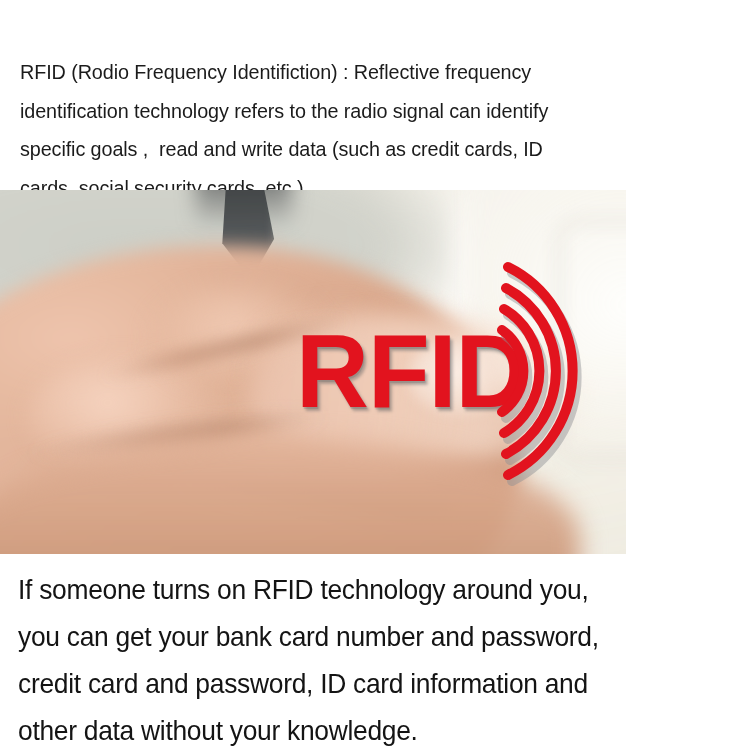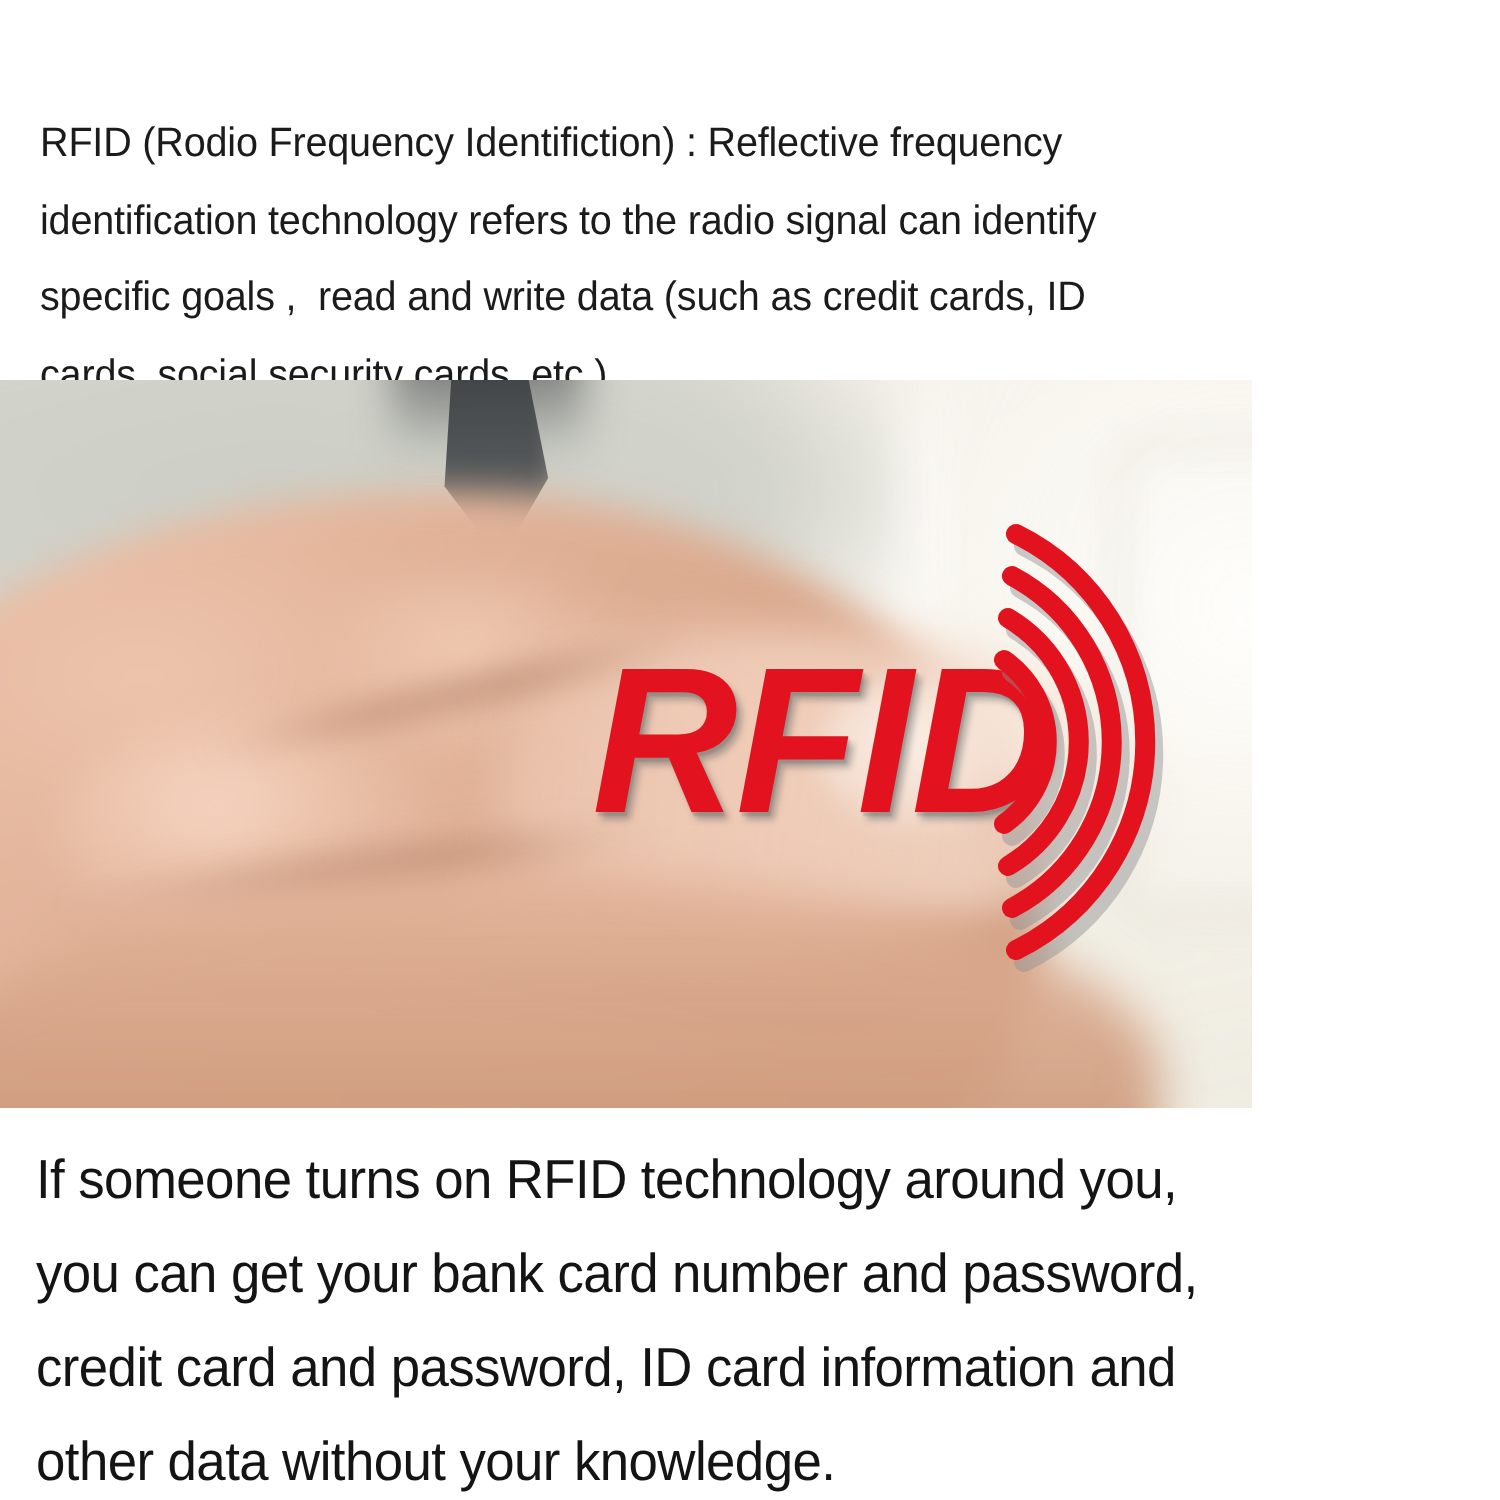--- a/index.html
+++ b/index.html
@@ -45,21 +45,20 @@
 
   
   .photo {
     position: absolute;
     left: 0;
     top: 190px;
     width: 626px;
     height: 364px;
     overflow: hidden;
     background: #efefe9;
-    font-style: italic;
   }
 
   
   .photo .bg-base {
     position: absolute;
     inset: -40px;
     background:
       radial-gradient(ellipse 300px 210px at 86% 28%, rgba(255,255,255,0.98) 0%, rgba(252,250,246,0.75) 45%, rgba(248,246,240,0) 78%),
       radial-gradient(ellipse 420px 300px at 96% 72%, rgba(246,243,235,0.95) 0%, rgba(243,240,231,0.5) 55%, rgba(240,237,228,0) 85%),
       linear-gradient(106deg,

